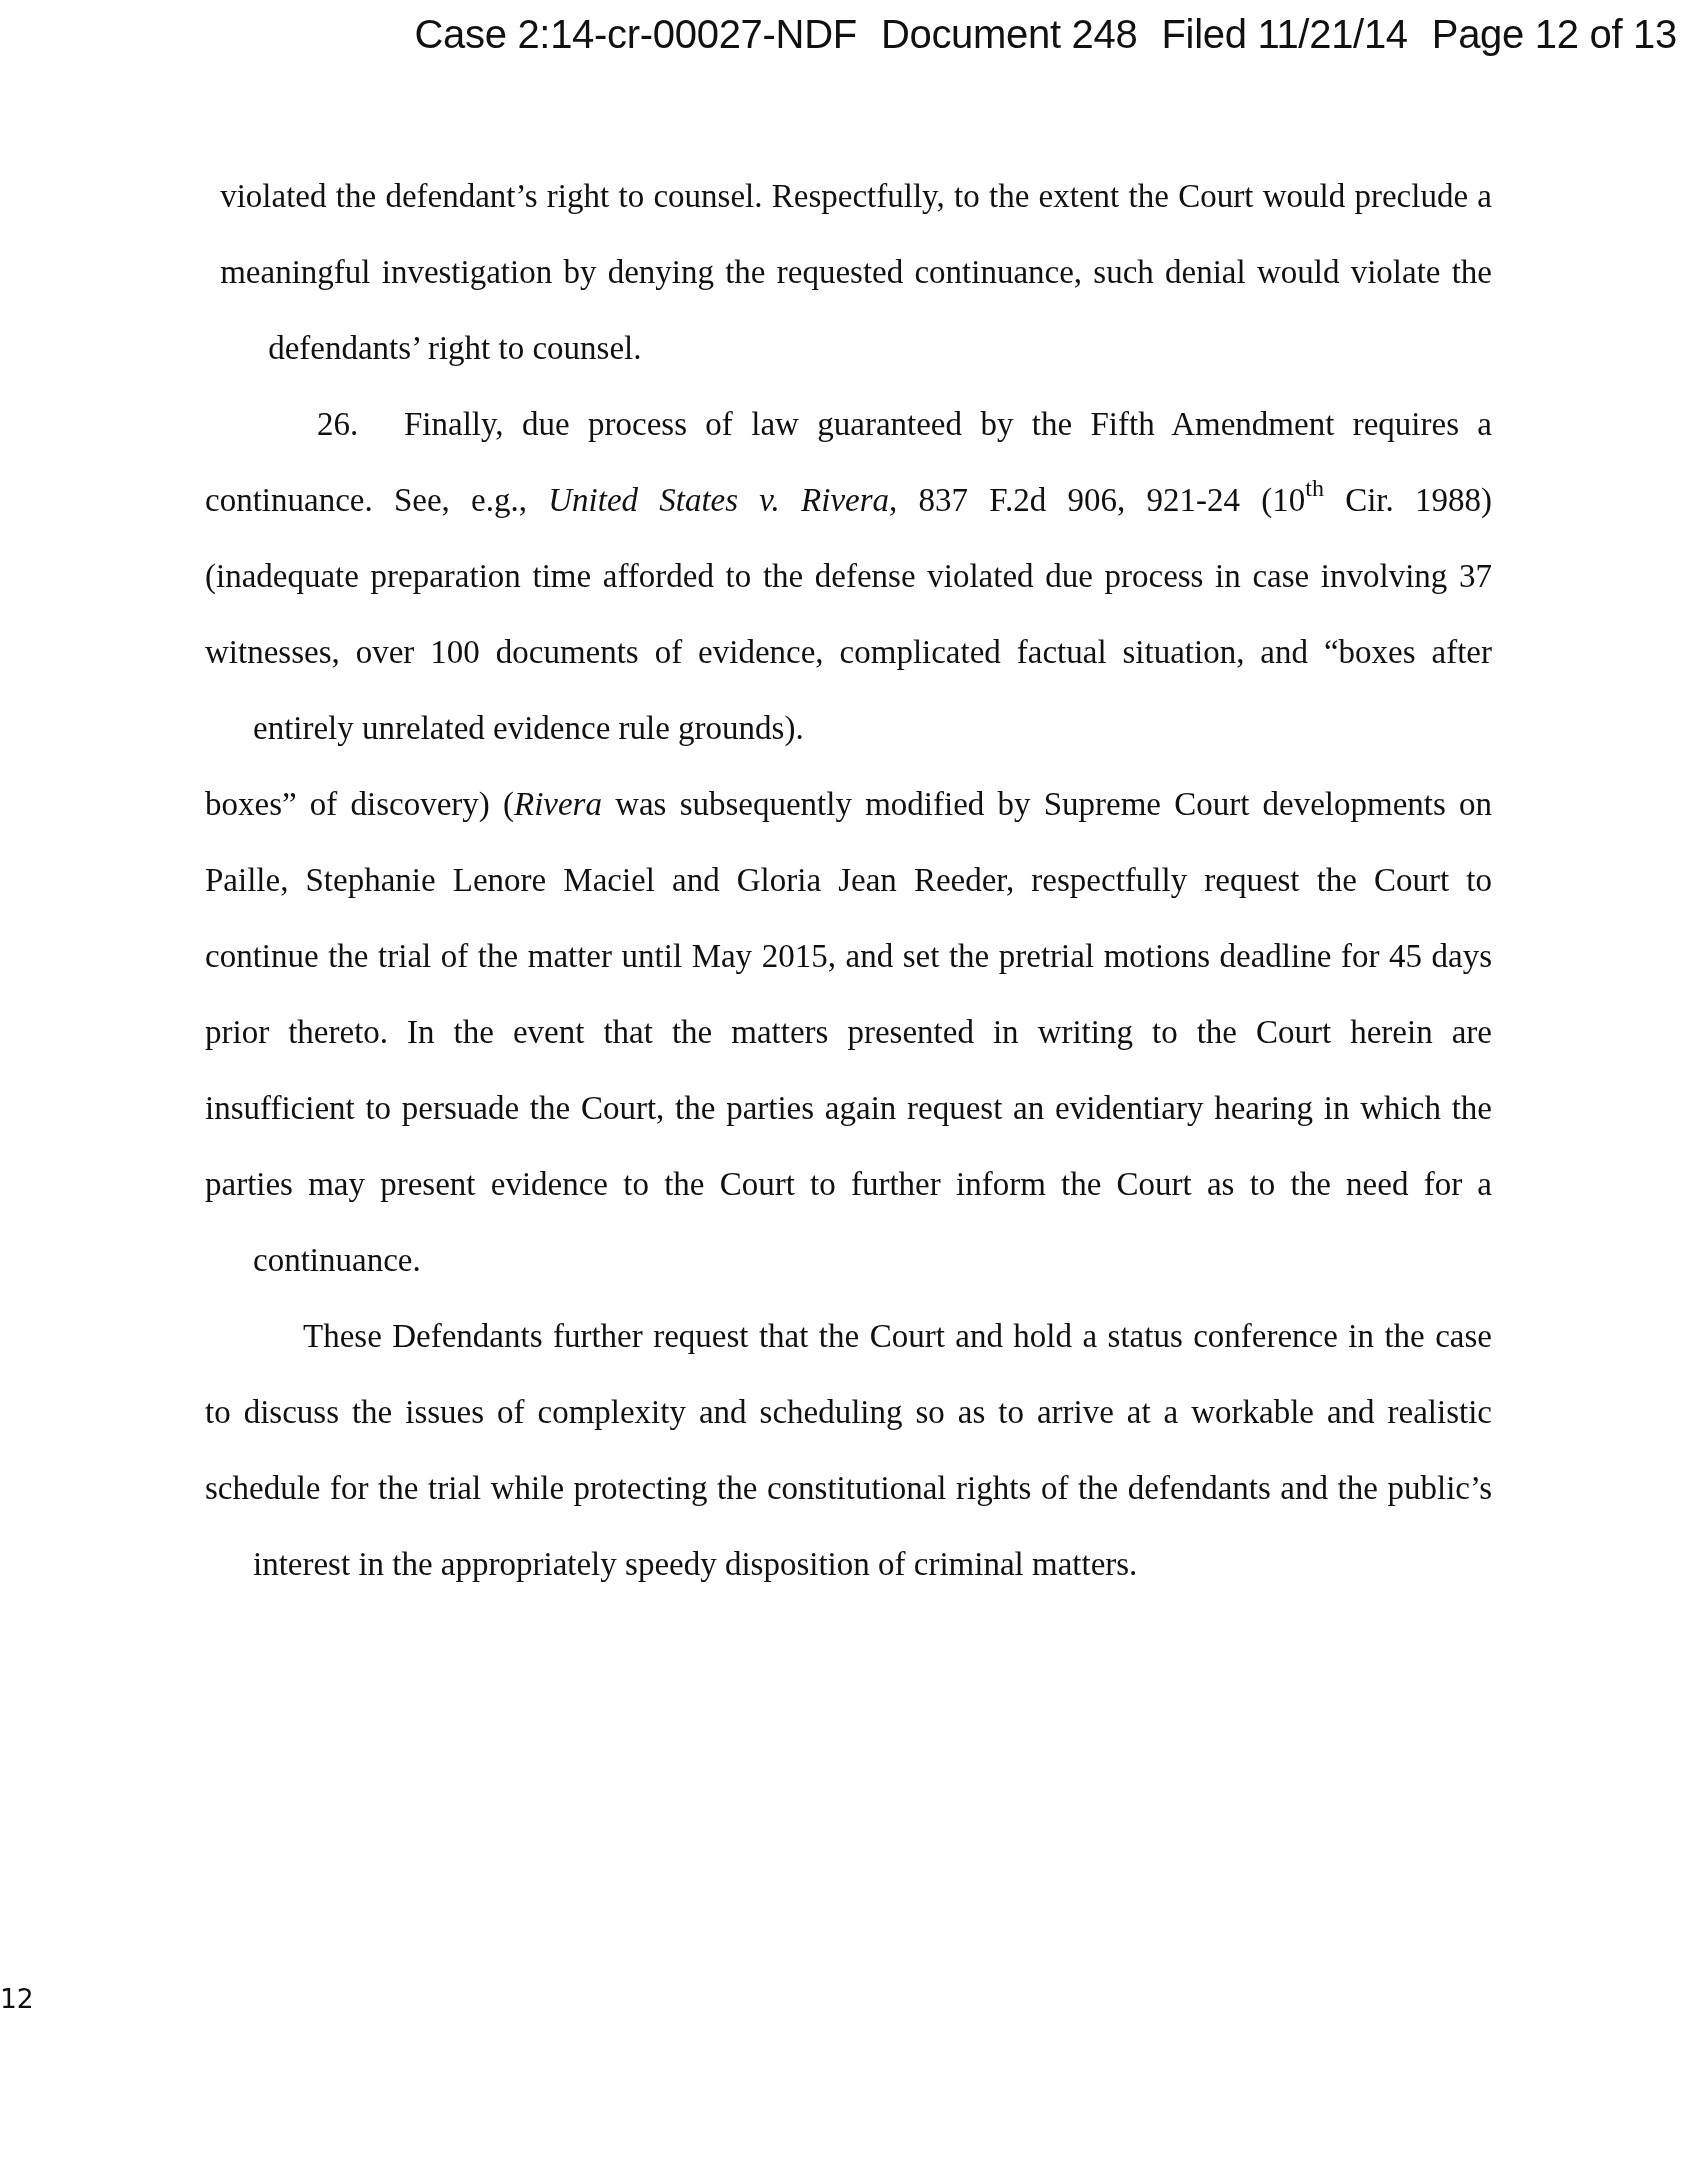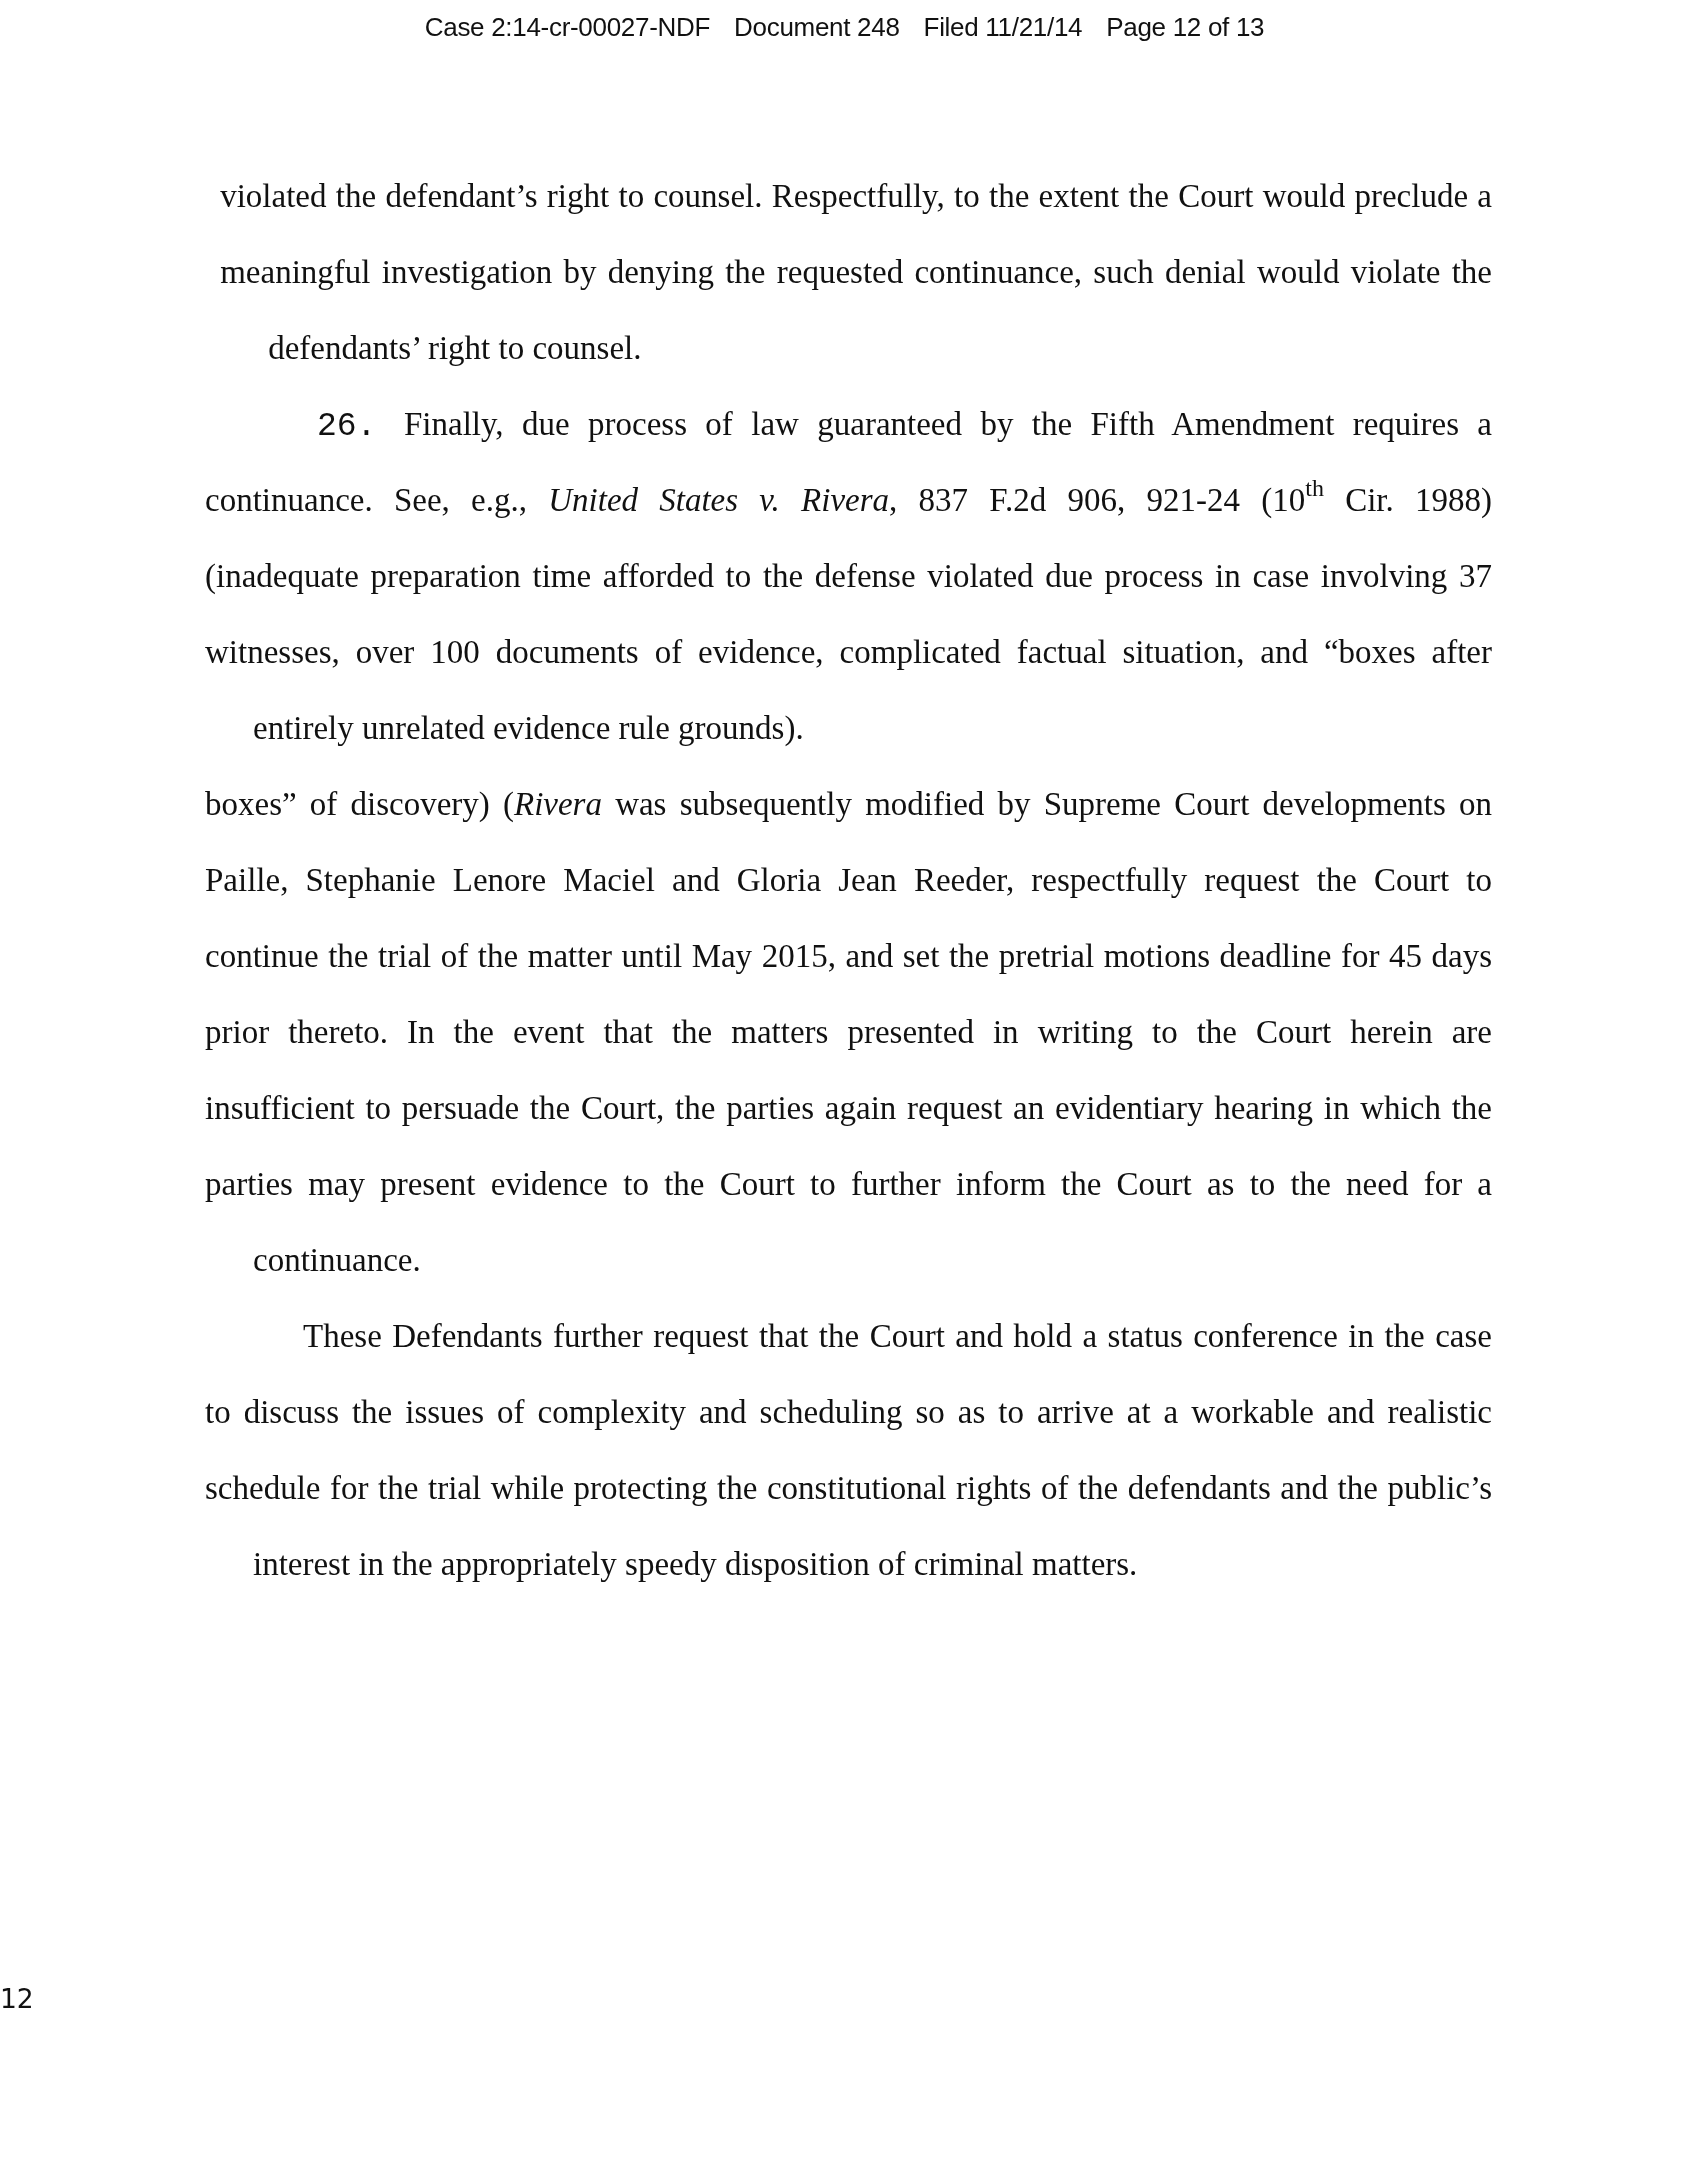--- a/index.html
+++ b/index.html
@@ -1,32 +1,32 @@
 <!DOCTYPE html>
 <html style="font-size:10.6px"><head>
 <meta charset="utf-8">
 <style>
   html, body { margin: 0; padding: 0; background: #ffffff; }
   body { width: 1689px; height: 2183px; position: relative; overflow: hidden; color: #111; }
   .header {
-    position: absolute; left: 0; width: 1689px; top: 12px; text-align: center;
-    font-family: "Liberation Sans", sans-serif; font-size: 26px; letter-spacing: -0.3px;
+    position: absolute; left: 0; width: 1689px; top: 12px; text-align: right;
+    font-family: "Liberation Sans", sans-serif; font-size: 40px; letter-spacing: -0.3px;
     white-space: pre;
   }
   .header span { margin: 0 12px; }
   .body {
     position: absolute; left: 205px; width: 1287px; top: 158px;
     font-family: "Liberation Serif", serif; font-size: 33px; line-height: 76px;
   }
   .line { display: block; height: 76px; white-space: nowrap; text-align: justify; text-align-last: justify; }
   .line.last { text-align-last: left; margin-left: 48px; }
   .p1 { padding-left: 15.2px; }
   .indent { padding-left: 98px; }
   .num-indent { padding-left: 112px; }
-  .num { display: inline-block; width: 87px; font-family: Liberation Mono, monospace; }
+  .num { display: inline-block; width: 87px; }
   i { font-style: italic; }
   sup { font-size: 24px; line-height: 0; vertical-align: 14.6px; }
   .page-number {
     position: absolute; left: 0; width: 1689px; top: 1983px; 
     font-family: "DejaVu Sans", sans-serif; font-size: 26.5px;
   }
 </style>
 </head>
 <body>
 

